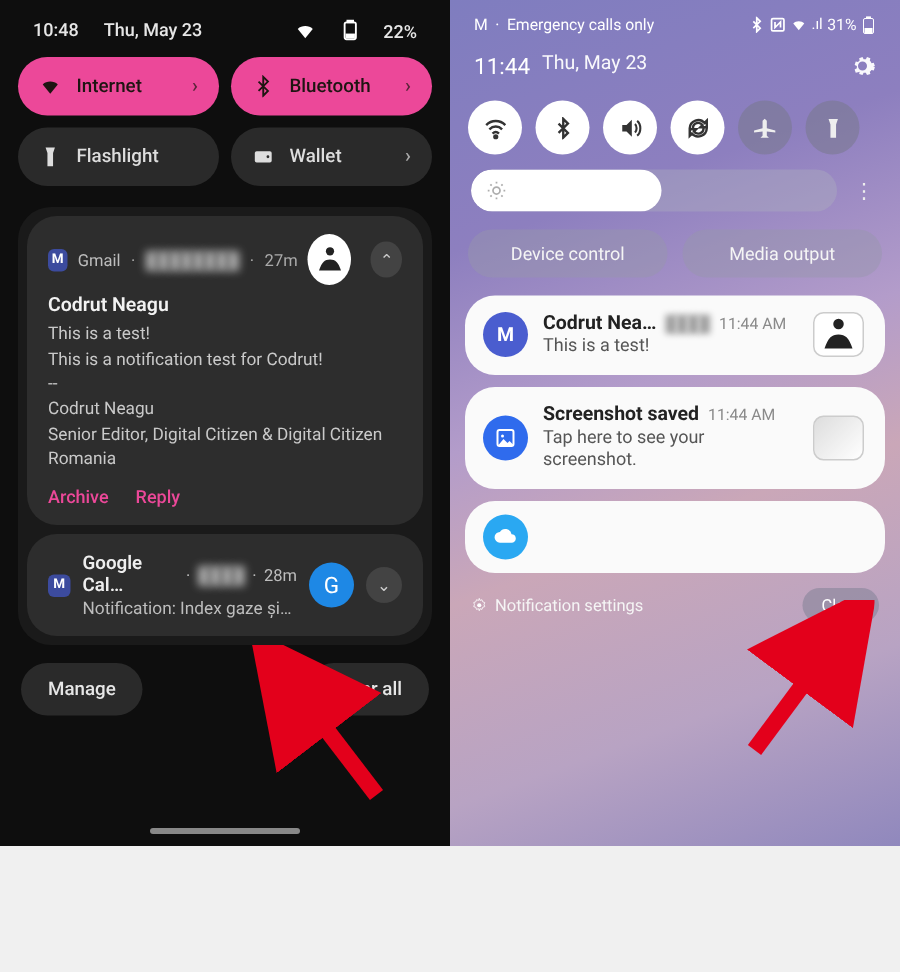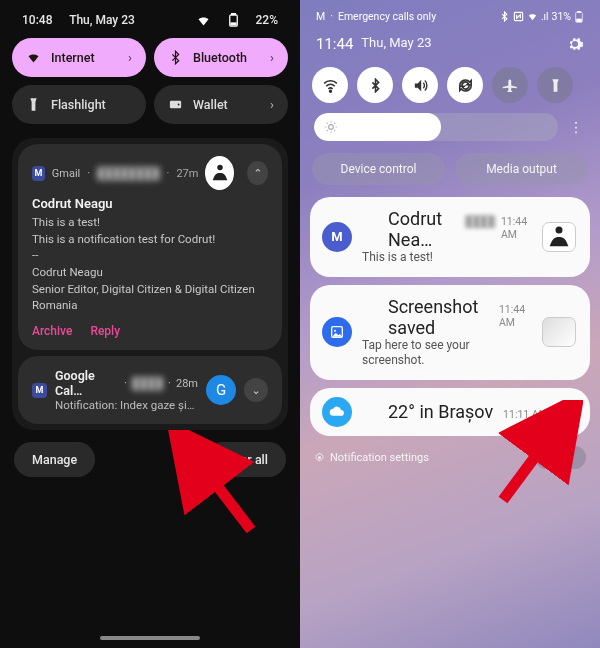--- a/index.html
+++ b/index.html
@@ -4,28 +4,28 @@
 <style>
   * { box-sizing: border-box; margin: 0; padding: 0; }
   body {
     width: 600px; height: 648px;
     font-family: -apple-system, Roboto, 'Segoe UI', sans-serif;
     display: flex;
     background: #f0f0f0;
     position: relative;
     overflow: hidden;
   }
-  .pane { width: 300px; height: 648px; position: relative; overflow: hidden; }
+  .pane { width: 300px; height: 564px; position: relative; overflow: hidden; }
   
   .pixel { background: #0e0e0e; color: #e6e6e6; padding: 10px 12px 0 12px; }
   .px-status { display: flex; justify-content: space-between; font-size: 12px; font-weight: 500; padding: 3px 10px 10px 10px; }
-  .px-status-right { display: flex; align-items: flex-start; gap: 15px; }
+  .px-status-right { display: flex; align-items: center; gap: 15px; }
   .px-tiles { display: grid; grid-template-columns: 1fr 1fr; gap: 8px; }
   .px-tile { background: #2a2a2a; color: #ddd; border-radius: 22px; padding: 12px 14px; display: flex; align-items: center; gap: 10px; font-size: 12.5px; font-weight: 500; position: relative; }
-  .px-tile.active { background: #f0abfc; color: #1e1512; justify-content: flex-end; }
+  .px-tile.active { background: #ec4899; color: #1e1512; justify-content: flex-end; }
   .px-tile .chev { margin-left: auto; font-size: 13px; opacity: .7; }
   .px-group { background: #1a1a1a; border-radius: 22px; padding: 6px; margin-top: 14px; }
   .px-card { background: #2d2d2d; border-radius: 20px; padding: 12px 14px; margin-bottom: 6px; }
   .px-card:last-child { margin-bottom: 0; }
   .px-card-head { display: flex; align-items: center; gap: 7px; font-size: 11px; color: #bdbdbd; }
   .px-app-icon { width: 15px; height: 15px; border-radius: 4px; display: flex; align-items: center; justify-content: center; font-size: 9px; font-weight: 700; }
   .gmail-ic { background: #3c4b9e; color: #fff; }
   .cal-ic { background: #3c4b9e; color: #fff; }
   .px-avatar { width: 34px; height: 34px; border-radius: 50%; background: #fff; margin-left: auto; display: flex; align-items: center; justify-content: center; font-size: 17px; overflow: hidden; }
   .px-card-title { font-size: 13px; font-weight: 600; color: #f2f2f2; margin-top: 6px; }
@@ -64,21 +64,21 @@
   .sm-btn-row { display: flex; gap: 10px; padding: 0 2px 12px 2px; }
   .sm-wide-btn { flex: 1; background: rgba(150,150,170,.45); color: #f5f5f5; border-radius: 20px; padding: 9px 0; text-align: center; font-size: 12px; }
   .sm-notifs { display: flex; flex-direction: column; gap: 8px; }
   .sm-card { background: #fafafa; color: #222; border-radius: 20px; padding: 11px 14px 11px 12px; display: flex; align-items: center; gap: 10px; }
   .sm-card-ic { width: 30px; height: 30px; border-radius: 50%; display: flex; align-items: center; justify-content: center; font-size: 13px; font-weight: 700; color: #fff; flex-shrink: 0; }
   .sm-ic-gmail { background: #4a5dcf; }
   .sm-ic-shot { background: #2f6bed; }
   .sm-ic-weather { background: #2aa8f2; }
   .sm-card-body { flex: 1; min-width: 0; }
   .sm-card-row1 { display: flex; align-items: baseline; gap: 6px; }
-  .sm-card-title { font-size: 18px; font-weight: 400; margin-left: 26px; }
+  .sm-card-title { font-size: 13px; font-weight: 700; }
   .sm-card-time { font-size: 10.5px; color: #8a8a8a; }
   .sm-tag { font-size: 10.5px; color: transparent; text-shadow: 0 0 4px #a0a0a0; }
   .sm-card-sub { font-size: 12px; color: #555; line-height: 1.3; }
   .sm-thumb { width: 34px; height: 30px; border-radius: 7px; background: linear-gradient(135deg,#ddd,#fff); border: 1px solid #ccc; flex-shrink: 0; }
   .sm-bot { display: flex; justify-content: space-between; align-items: center; padding: 10px 4px; font-size: 11px; }
   .sm-settings { display: flex; align-items: center; gap: 5px; color: #f5f5f5; }
   .sm-clear { background: rgba(130,130,150,.55); color: #fff; border-radius: 14px; padding: 5px 13px; font-size: 11px; }
   .icon { width: 15px; height: 15px; }
 
   
@@ -320,26 +320,20 @@
         <div class="sm-card-sub">Tap here to see your screenshot.</div>
       </div>
       <div class="sm-thumb"></div>
     </div>
 
     <div class="sm-card" style="padding-top:9px;padding-bottom:9px">
       <div class="sm-card-ic sm-ic-weather">
         <svg width="17" height="17" viewBox="0 0 24 24" fill="#fff">
             <path d="M6 18a5 5 0 010-10 6 6 0 0111 2 4 4 0 010 8H6z"></path>
           </svg>
-      </div>
-      <div class="sm-card-body">
-        <div class="sm-card-row1">
-          <span class="sm-card-title">22° in Brașov</span>
-          <span class="sm-card-time" style="margin-left:4px">11:11 AM</span>
-        </div>
       </div>
     </div>
   </div>
 
   <div class="sm-bot">
     <div class="sm-settings">
       <svg width="11" height="11" viewBox="0 0 24 24" fill="#fff">
           <circle cx="12" cy="12" r="3"></circle>
           <path d="M12 2l1 3 3-1 1 3 3 1-1 3 1 3-3 1-1 3-3-1-1 3-1-3-3 1-1-3-3-1 1-3-1-3 3-1 1-3 3 1 1-3z" fill="none" stroke="#fff" stroke-width="1.2"></path>
         </svg>

